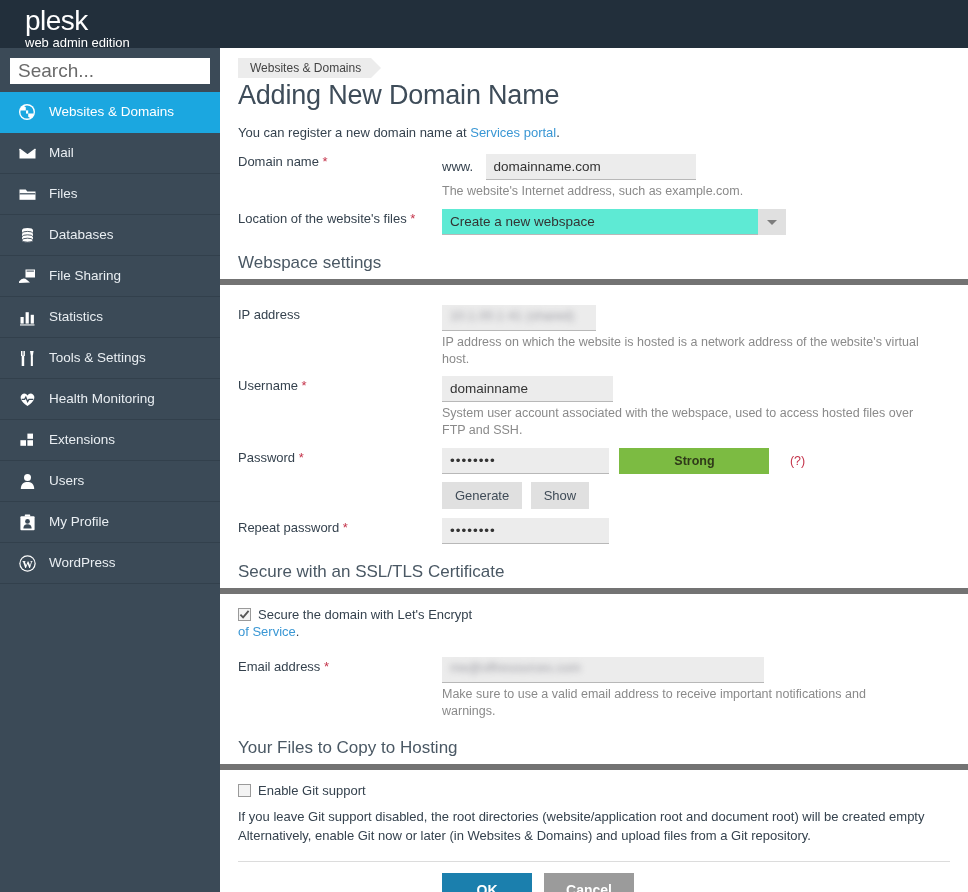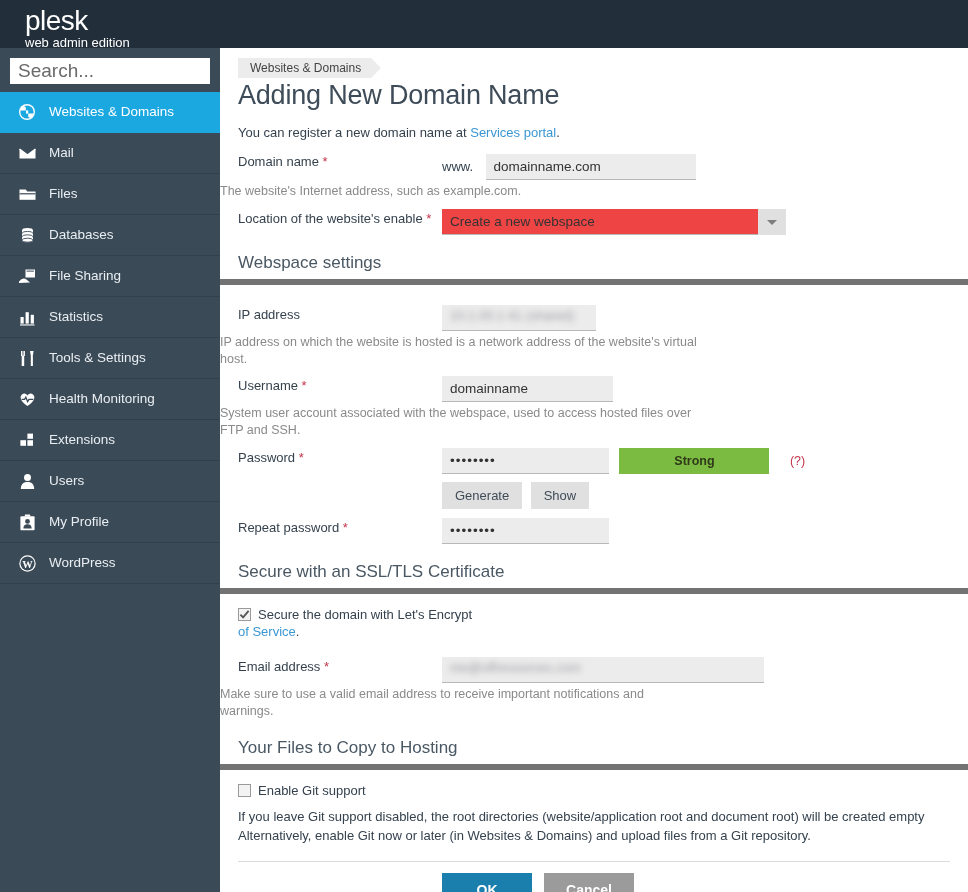--- a/index.html
+++ b/index.html
@@ -112,35 +112,35 @@
   .form { position: absolute; left: 0; top: 104px; width: 748px; }
   .row { position: relative; min-height: 24px; }
   .lbl {
     position: absolute; left: 18px; top: 0;
     font-size: 13px; color: #35424e; line-height: 20px;
   }
   .req { color: #c4334a; }
   .fieldcol { margin-left: 222px; position: relative; }
   .hint {
     font-size: 12.5px; color: #8a8a8a; line-height: 17px;
-    padding-top: 3px; padding-right: 18px;
+    margin-left: 222px; padding-top: 3px; padding-right: 18px;
   }
 
   input.txt {
     background: #ececec; border: 0; border-bottom: 1px solid #b8b8b8;
     height: 26px; font-size: 13.5px; color: #333;
     padding: 0 8px; outline: none;
     font-family: "Liberation Sans", sans-serif;
   }
   .wwwpfx { font-size: 13px; color: #35424e; margin-right: 8px; }
 
   .selwrap {
     position: relative; display: inline-block;
     width: 344px; height: 26px;
-    background: #ef4444; border-bottom: 1px solid #b8b8b8;
+    background: #5eead4; border-bottom: 1px solid #b8b8b8;
   }
   .selwrap .seltext {
     position: absolute; left: 8px; top: 0; line-height: 26px;
     font-size: 13.5px; color: #333;
   }
   .selwrap .arrowbox {
     position: absolute; right: 0; top: 0; width: 28px; height: 26px;
     background: #e0e0e0;
     display: flex; align-items: center; justify-content: center;
   }
@@ -409,21 +409,21 @@
         </span>
         <div class="fieldcol">
           <span class="wwwpfx">www.</span>
           <input class="txt" style="width: 210px;" type="text" value="domainname.com">
         </div>
         <div class="hint">The website's Internet address, such as example.com.</div>
       </div>
 
       <div class="row" style="margin-top:9px;">
         <span class="lbl">
-          <span>Location of the website's enable</span> <span class="req">*</span>
+          <span>Location of the website's files</span> <span class="req">*</span>
         </span>
         <div class="fieldcol">
           <div class="selwrap">
             <span class="seltext">Create a new webspace</span>
             <span class="arrowbox">
                 <span class="caret"></span>
               </span>
           </div>
         </div>
       </div>

